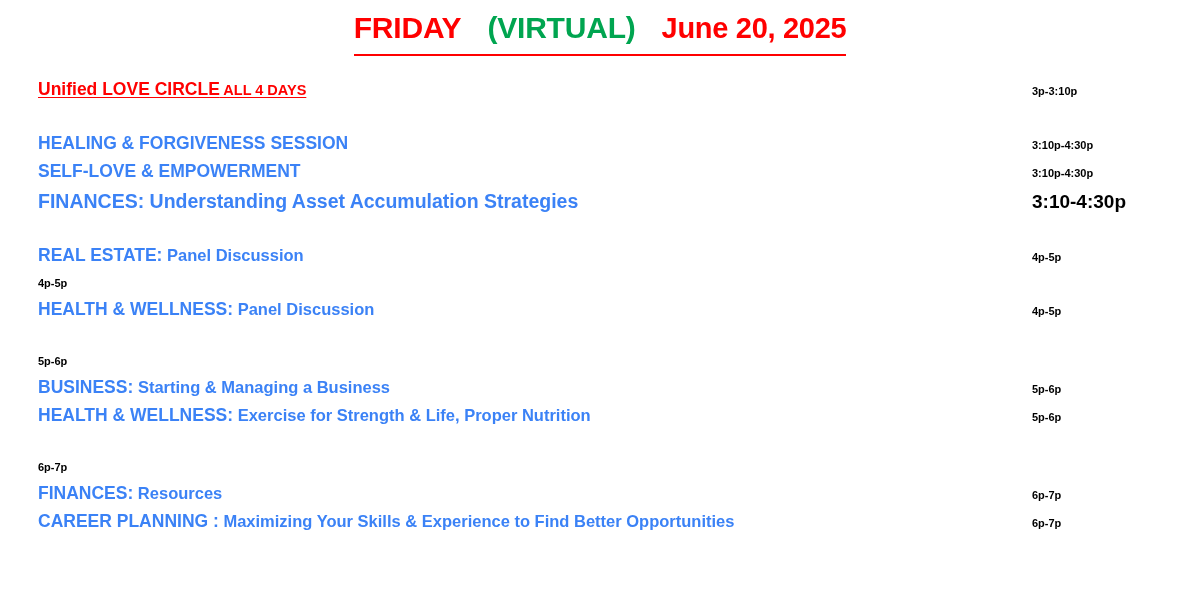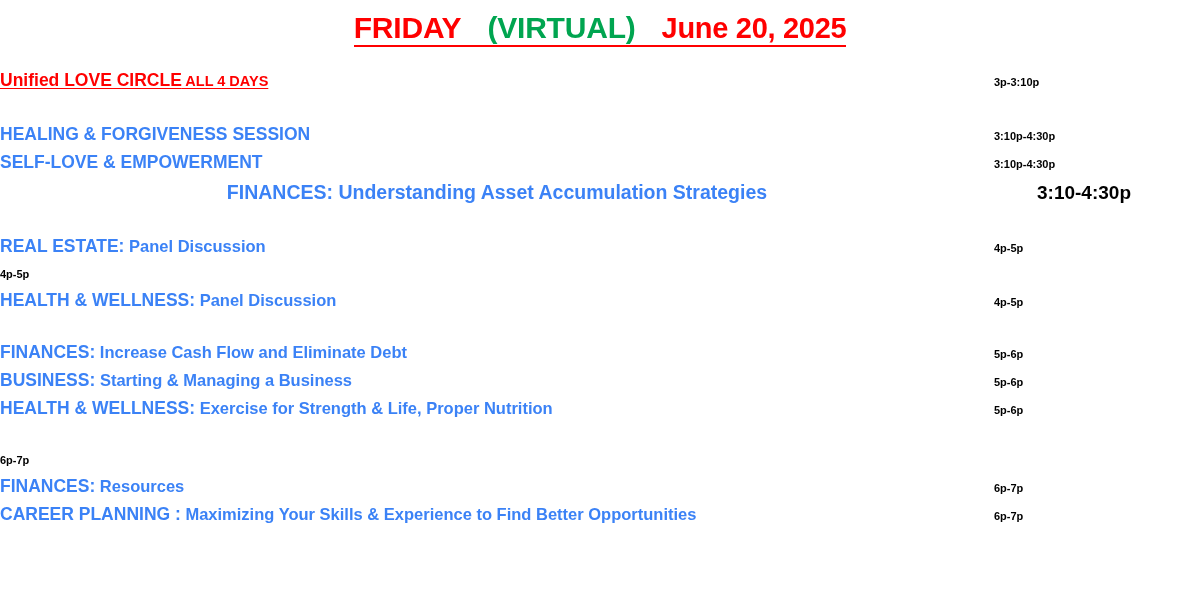--- a/index.html
+++ b/index.html
@@ -25,21 +25,21 @@
 
   
   .title-block {
     text-align: center;
     padding-top: 12px;
     white-space: nowrap;
   }
   .title-underline {
     display: inline-block;
     border-bottom: 2px solid #ff0000;
-    padding-bottom: 1px;
+    padding-bottom: 10px;
     line-height: 1.05;
   }
   .title-day {
     font-size: 30px;
     font-weight: bold;
     color: #ff0000;
     letter-spacing: -0.2px;
   }
   .title-virtual {
     font-size: 30px;
@@ -54,20 +54,21 @@
   .title-date {
     font-size: 29px;
     font-weight: bold;
     color: #ff0000;
     letter-spacing: -0.3px;
   }
 
   
   .schedule {
     margin-top: 18px;
+    padding-left: 38px;
     padding-right: 26px;
   }
 
   .row {
     display: flex;
     align-items: baseline;
     width: 100%;
   }
   .row-label {
     flex: 0 0 994px;
@@ -86,21 +87,21 @@
   .group-gap {
     height: 24px;
   }
 
   
   .r-highlight .row-label,
   .r-highlight .row-time { line-height: 30px; }
   .r-normal .row-label,
   .r-normal .row-time { line-height: 26px; }
   .r-big .row-label,
-  .r-big .row-time { line-height: 30px; text-align: center; }
+  .r-big .row-time { line-height: 30px; }
 
   .lbl {
     font-weight: bold;
     color: #3b82f6;
   }
   .lbl-sz-16 { font-size: 16.5px; }
   .lbl-sz-17 { font-size: 17.5px; }
   .lbl-sz-19 { font-size: 19.5px; }
   .tm-sz-16 { font-size: 11px; }
   .tm-sz-19 { font-size: 19px; }
@@ -178,23 +179,20 @@
           <span class="lbl lbl-sz-17 part-cat">HEALTH &amp; WELLNESS:</span><span class="lbl lbl-sz-16 part-desc"> Panel Discussion</span>
         </div>
         <div class="row-time tm-sz-16">4p-5p</div>
       </div>
     </div>
 
     <div class="group-gap"></div>
 
     <div>
       <div class="row r-normal">
-        <div class="row-label">
-          <span class="lbl lbl-sz-17 part-cat">FINANCES:</span><span class="lbl lbl-sz-16 part-desc"> Increase Cash Flow and Eliminate Debt</span>
-        </div>
         <div class="row-time tm-sz-16">5p-6p</div>
       </div>
       <div class="row r-normal">
         <div class="row-label">
           <span class="lbl lbl-sz-17 part-cat">BUSINESS:</span><span class="lbl lbl-sz-16 part-desc"> Starting &amp; Managing a Business</span>
         </div>
         <div class="row-time tm-sz-16">5p-6p</div>
       </div>
       <div class="row r-normal">
         <div class="row-label">

